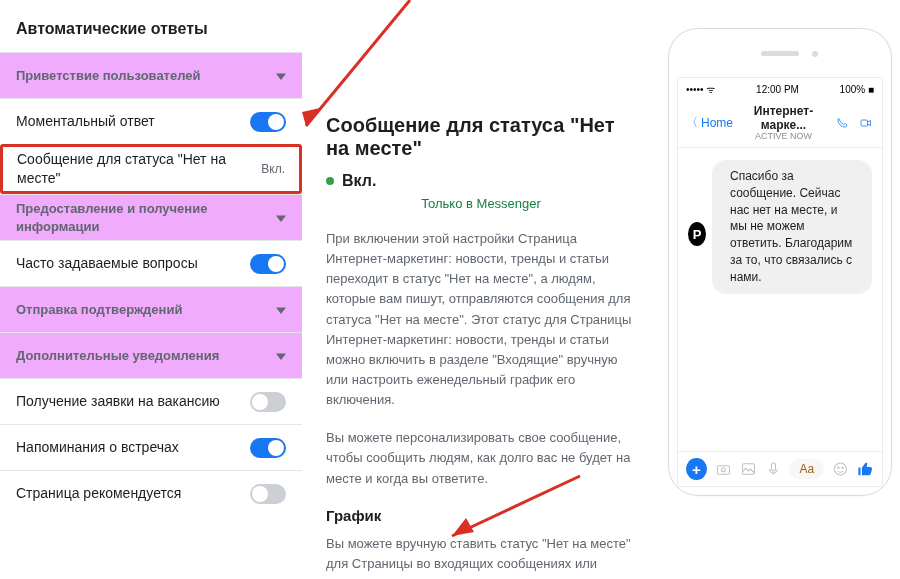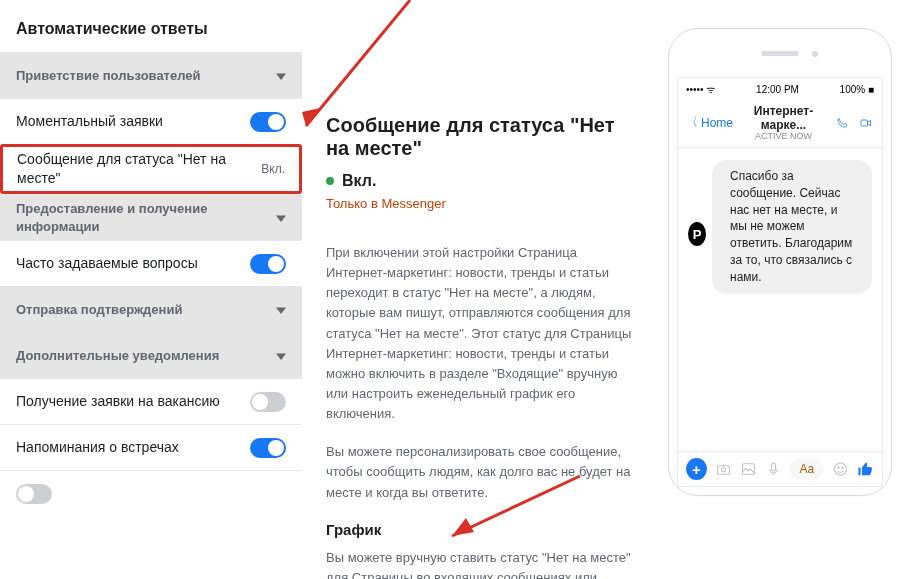--- a/index.html
+++ b/index.html
@@ -2,38 +2,38 @@
 <html><head>
 <meta charset="utf-8">
 <style>
   *{box-sizing:border-box;margin:0;padding:0;font-family:-apple-system,Helvetica,Arial,sans-serif;}
   body{background:#fff;width:900px;height:579px;overflow:hidden;position:relative;color:#1c1e21;}
   .layout{display:flex;height:100%;}
   
   .sidebar{width:302px;flex:0 0 302px;}
   .sb-title{padding:20px 16px 14px 16px;font-size:16px;font-weight:600;}
   .sb-row{display:flex;align-items:center;justify-content:space-between;padding:0 16px;height:46px;border-top:1px solid #e4e6ea;background:#fff;font-size:14px;}
-  .sb-section{background:#e5e5e5;font-weight:600;color:#606770;font-size:13px;justify-content:flex-end;}
+  .sb-section{background:#f0abfc;font-weight:600;color:#606770;font-size:13px;justify-content:flex-end;}
   .sb-row.selected{border:3px solid #d93025;border-radius:3px;height:50px;padding:0 14px;}
   .sb-label{flex:1;line-height:1.35;}
   .on-text{font-size:12px;color:#606770;margin-left:6px;}
   .chev{width:10px;height:10px;position:relative;}
   .chev::before{content:"";position:absolute;inset:0;background:#606770;clip-path:polygon(0 30%,100% 30%,50% 95%);} 
   
   .toggle{width:36px;height:20px;border-radius:999px;position:relative;background:#ccd0d5;}
   .toggle::after{content:"";position:absolute;top:2px;left:2px;width:16px;height:16px;border-radius:50%;background:#fff;}
   .toggle.on{background:#1877f2;}
   .toggle.on::after{left:auto;right:2px;}
   
   .center{flex:1;padding:30px 24px 0 24px;position:relative;}
   .center h2{font-size:20px;font-weight:700;margin-bottom:12px;}
   .badge-line{display:flex;align-items:center;gap:8px;margin-bottom:6px;}
   .dot{width:8px;height:8px;border-radius:50%;background:#31a24c;}
   .badge-line span.txt{font-size:16px;font-weight:700;}
-  .sub{font-size:13px;color:#c2410c;margin-bottom:32px;}
+  .sub{font-size:13px;color:#15803d;margin-bottom:18px;text-align:center;}
   .para{font-size:13px;color:#606770;line-height:1.55;margin-bottom:18px;}
   .h4{font-size:15px;font-weight:700;margin:6px 0 10px 0;}
   
   .arrow{position:absolute;pointer-events:none;}
   .arrow path, .arrow line{stroke:#d93025;stroke-width:3;fill:none;}
   .arrow .head{fill:#d93025;stroke:none;}
   
   .phone-col{width:240px;flex:0 0 240px;display:flex;align-items:flex-start;justify-content:center;padding-top:28px;}
   .phone{width:224px;height:468px;border:1px solid #d9dbe0;border-radius:30px;background:#fff;padding:48px 8px 8px 8px;position:relative;box-shadow:0 0 0 1px rgba(0,0,0,0.02);}
   .speaker{position:absolute;top:22px;left:50%;transform:translateX(-50%);width:38px;height:5px;border-radius:3px;background:#d9dbe0;}
@@ -62,21 +62,21 @@
 <div class="layout">
 
   <div class="sidebar">
     <div class="sb-title">Автоматические ответы</div>
 
     <div class="sb-row sb-section">
       <span class="sb-label">Приветствие пользователей</span>
       <span class="chev"></span>
     </div>
     <div class="sb-row">
-      <span class="sb-label">Моментальный заявки</span>
+      <span class="sb-label">Моментальный ответ</span>
       <div class="toggle on"></div>
     </div>
     <div class="sb-row selected">
       <span class="sb-label">Сообщение для статуса "Нет на месте"</span>
       <span class="on-text">Вкл.</span>
     </div>
 
     <div class="sb-row sb-section">
       <span class="sb-label">Предоставление и получение информации</span>
       <span class="chev"></span>
@@ -97,20 +97,21 @@
 
     <div class="sb-row">
       <span class="sb-label">Получение заявки на вакансию</span>
       <div class="toggle"></div>
     </div>
     <div class="sb-row">
       <span class="sb-label">Напоминания о встречах</span>
       <div class="toggle on"></div>
     </div>
     <div class="sb-row">
+      <span class="sb-label">Страница рекомендуется</span>
       <div class="toggle"></div>
     </div>
   </div>
 
   <div class="center">
     <div style="height:84px"></div>
     <h2>Сообщение для статуса "Нет на месте"</h2>
     <div class="badge-line">
       <div class="dot"></div>
       <span class="txt">Вкл.</span>

